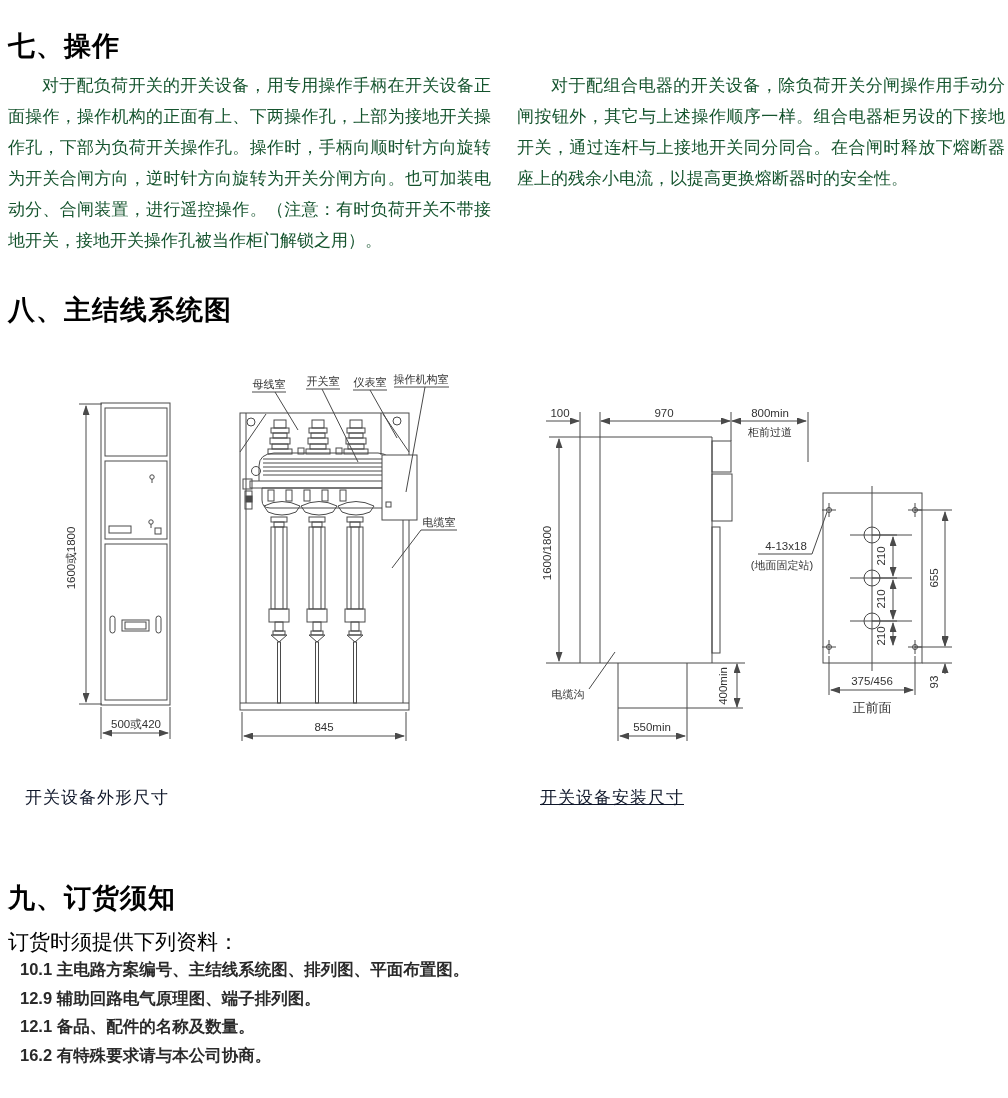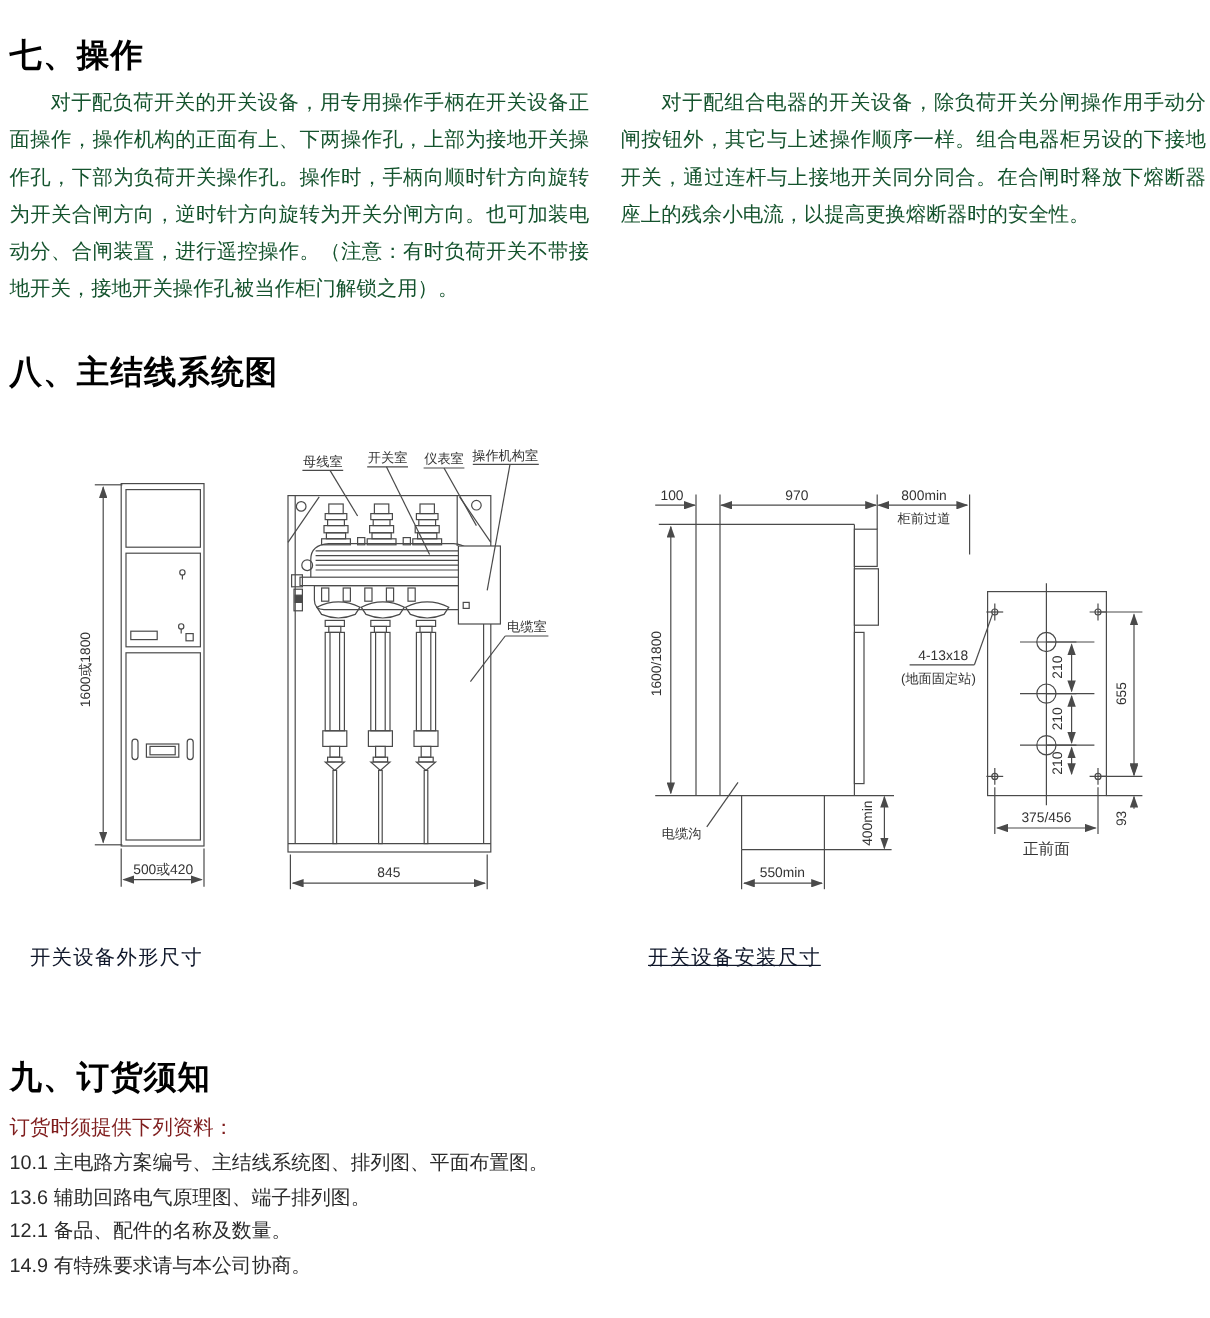--- a/index.html
+++ b/index.html
@@ -8,21 +8,21 @@
     font-family:"Liberation Sans","DejaVu Sans",sans-serif;color:#262626;
     overflow:hidden;
   }
   .abs{position:absolute;}
   .h1{font-size:27px;font-weight:700;color:#000000;letter-spacing:1px;}
   .para{
     font-size:17px;line-height:31px;text-align:justify;text-indent:2em;
     color:#14532d;
   }
   .caption{font-size:17px;color:#0f172a;letter-spacing:1px;}
-  .intro{font-size:17px;color:#7f1d1d;}
+  .intro{font-size:21px;color:#000000;}
   .olist{font-size:16.5px;line-height:28.5px;color:#2a2a2a;}
   svg{position:absolute;left:0;top:0;}
   svg text{font-family:"Liberation Sans","DejaVu Sans",sans-serif;fill:#333;}
   .dim{font-size:11.5px;}
   .lbl{font-size:11px;}
   .cap2{font-size:13px;}
 </style>
 </head>
 <body>
 
@@ -286,18 +286,18 @@
   <text class="dim" x="938" y="682" text-anchor="middle" transform="rotate(-90 938 682)">93</text>
   <text class="dim" x="872" y="685" text-anchor="middle">375/456</text>
   <text class="cap2" x="872" y="712" text-anchor="middle">正前面</text>
 </svg>
 
 <div class="abs caption" style="left:25px;top:786px;">开关设备外形尺寸</div>
 <div class="abs caption" style="left:540px;top:786px;text-decoration:underline;">开关设备安装尺寸</div>
 
 <div class="abs h1" style="left:8px;top:880px;">九、订货须知</div>
 <div class="abs intro" style="left:8px;top:928px;">订货时须提供下列资料：</div>
-<div class="abs olist" style="left:8px;top:955px;width:700px;">
+<div class="abs olist" style="left:20px;top:955px;width:700px;font-weight:bold;">
   <div>10.1 主电路方案编号、主结线系统图、排列图、平面布置图。</div>
-  <div>13.6 辅助回路电气原理图、端子排列图。</div>
+  <div>12.9 辅助回路电气原理图、端子排列图。</div>
   <div>12.1 备品、配件的名称及数量。</div>
-  <div>14.9 有特殊要求请与本公司协商。</div>
+  <div>16.2 有特殊要求请与本公司协商。</div>
 </div>
 
 </body></html>

